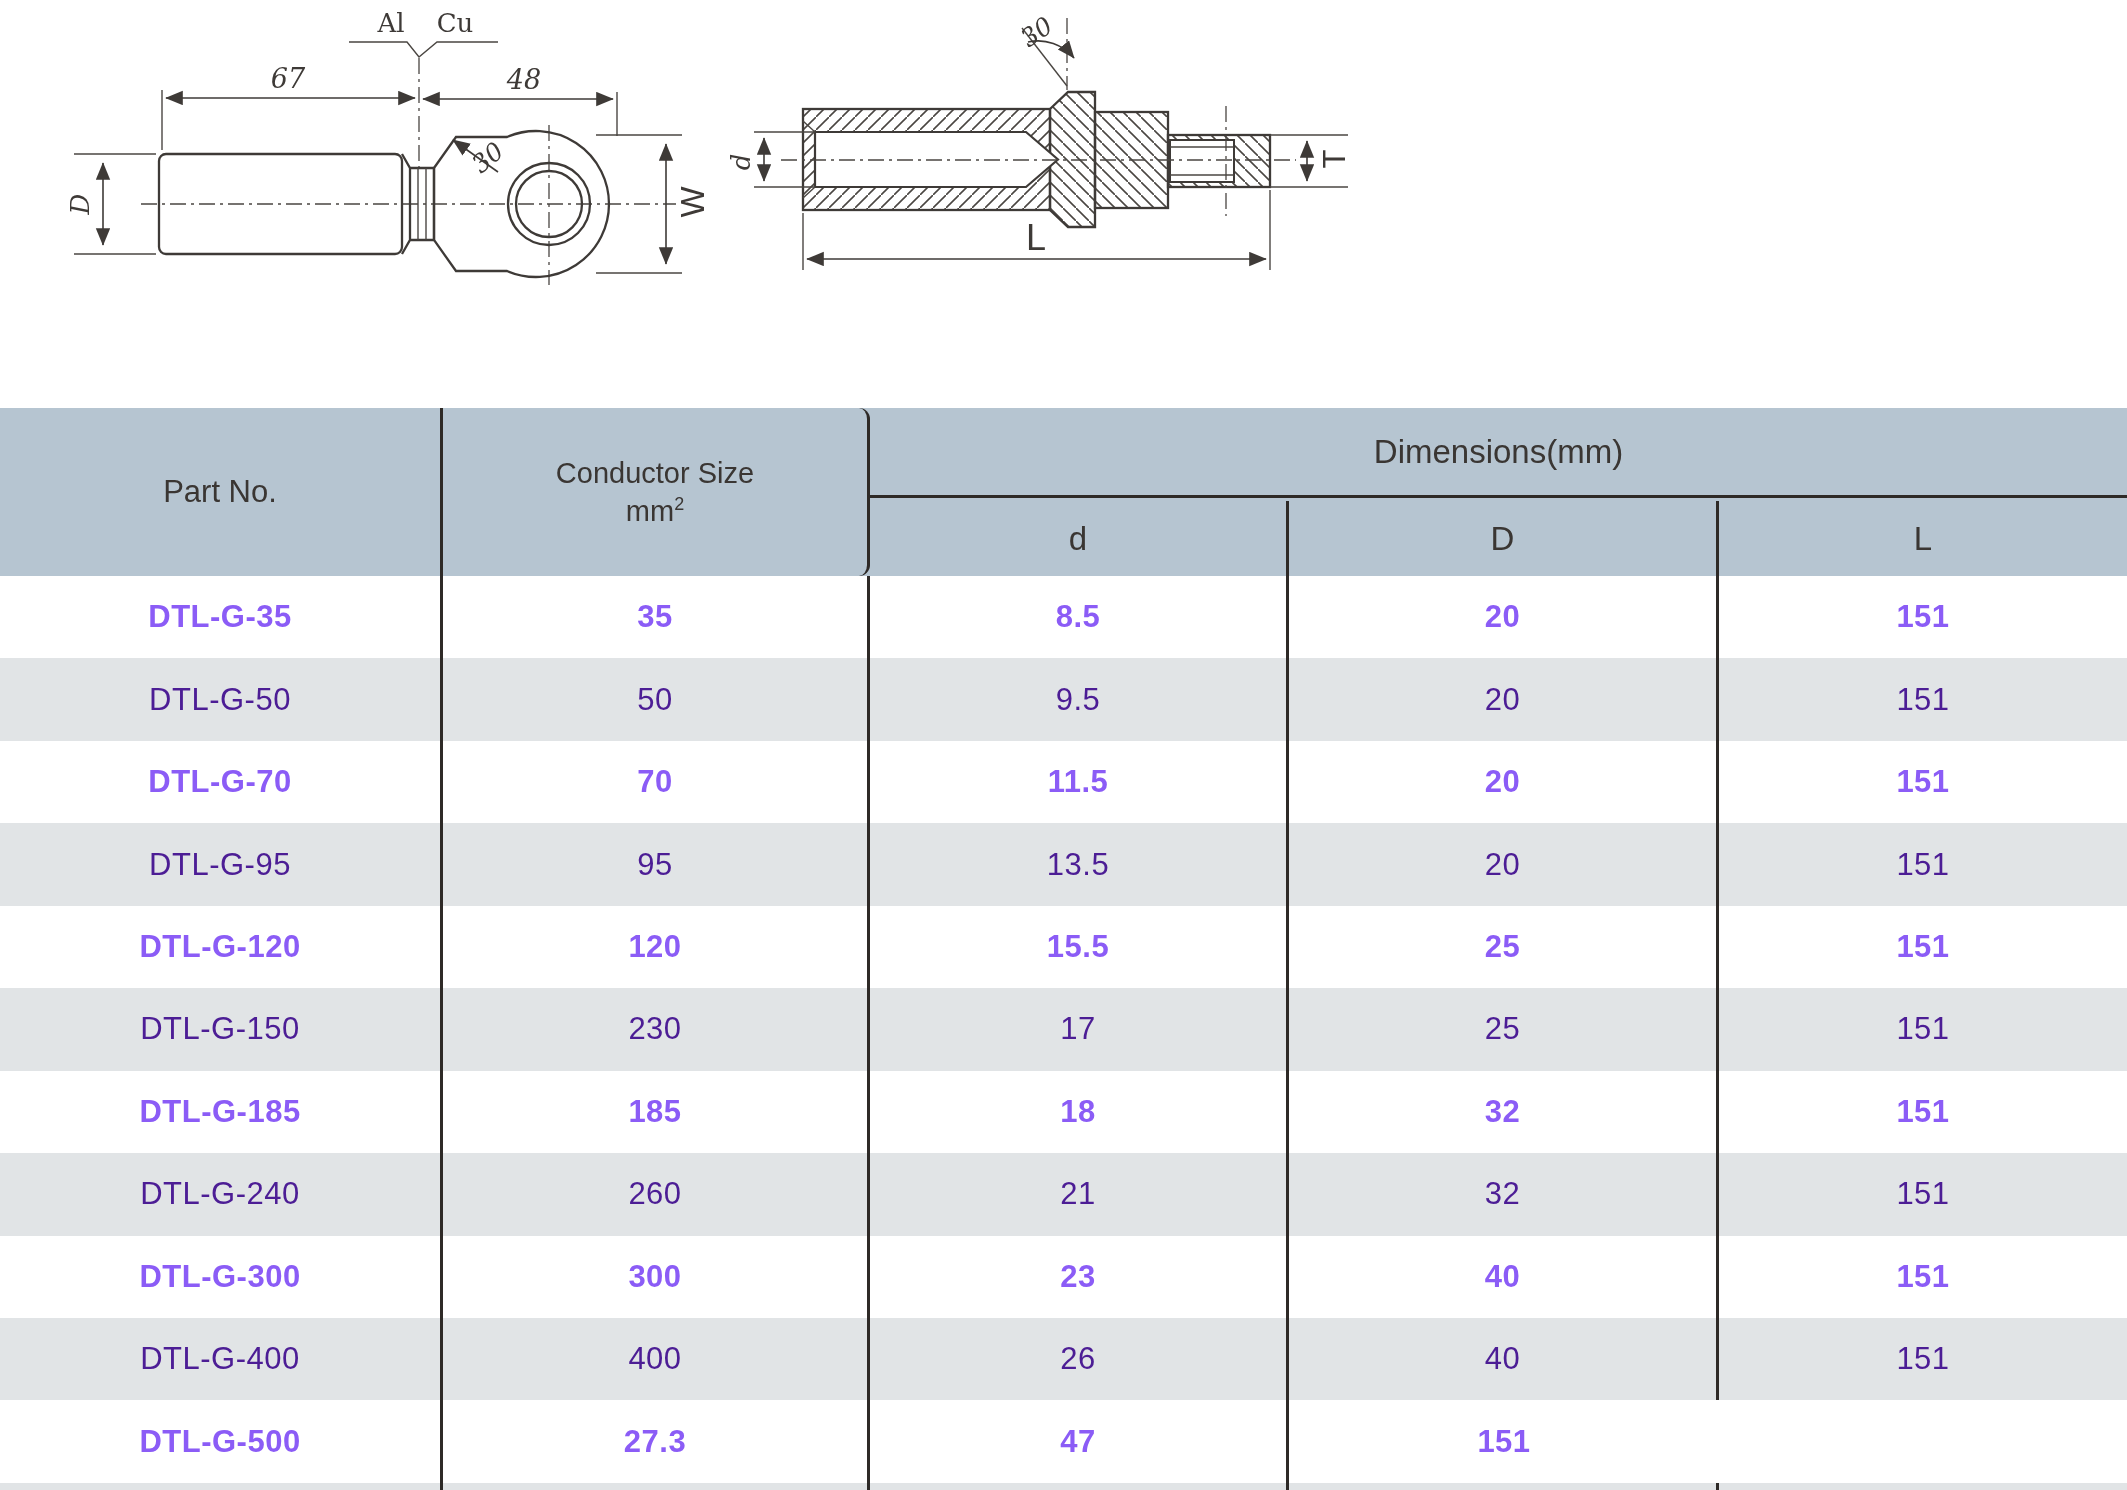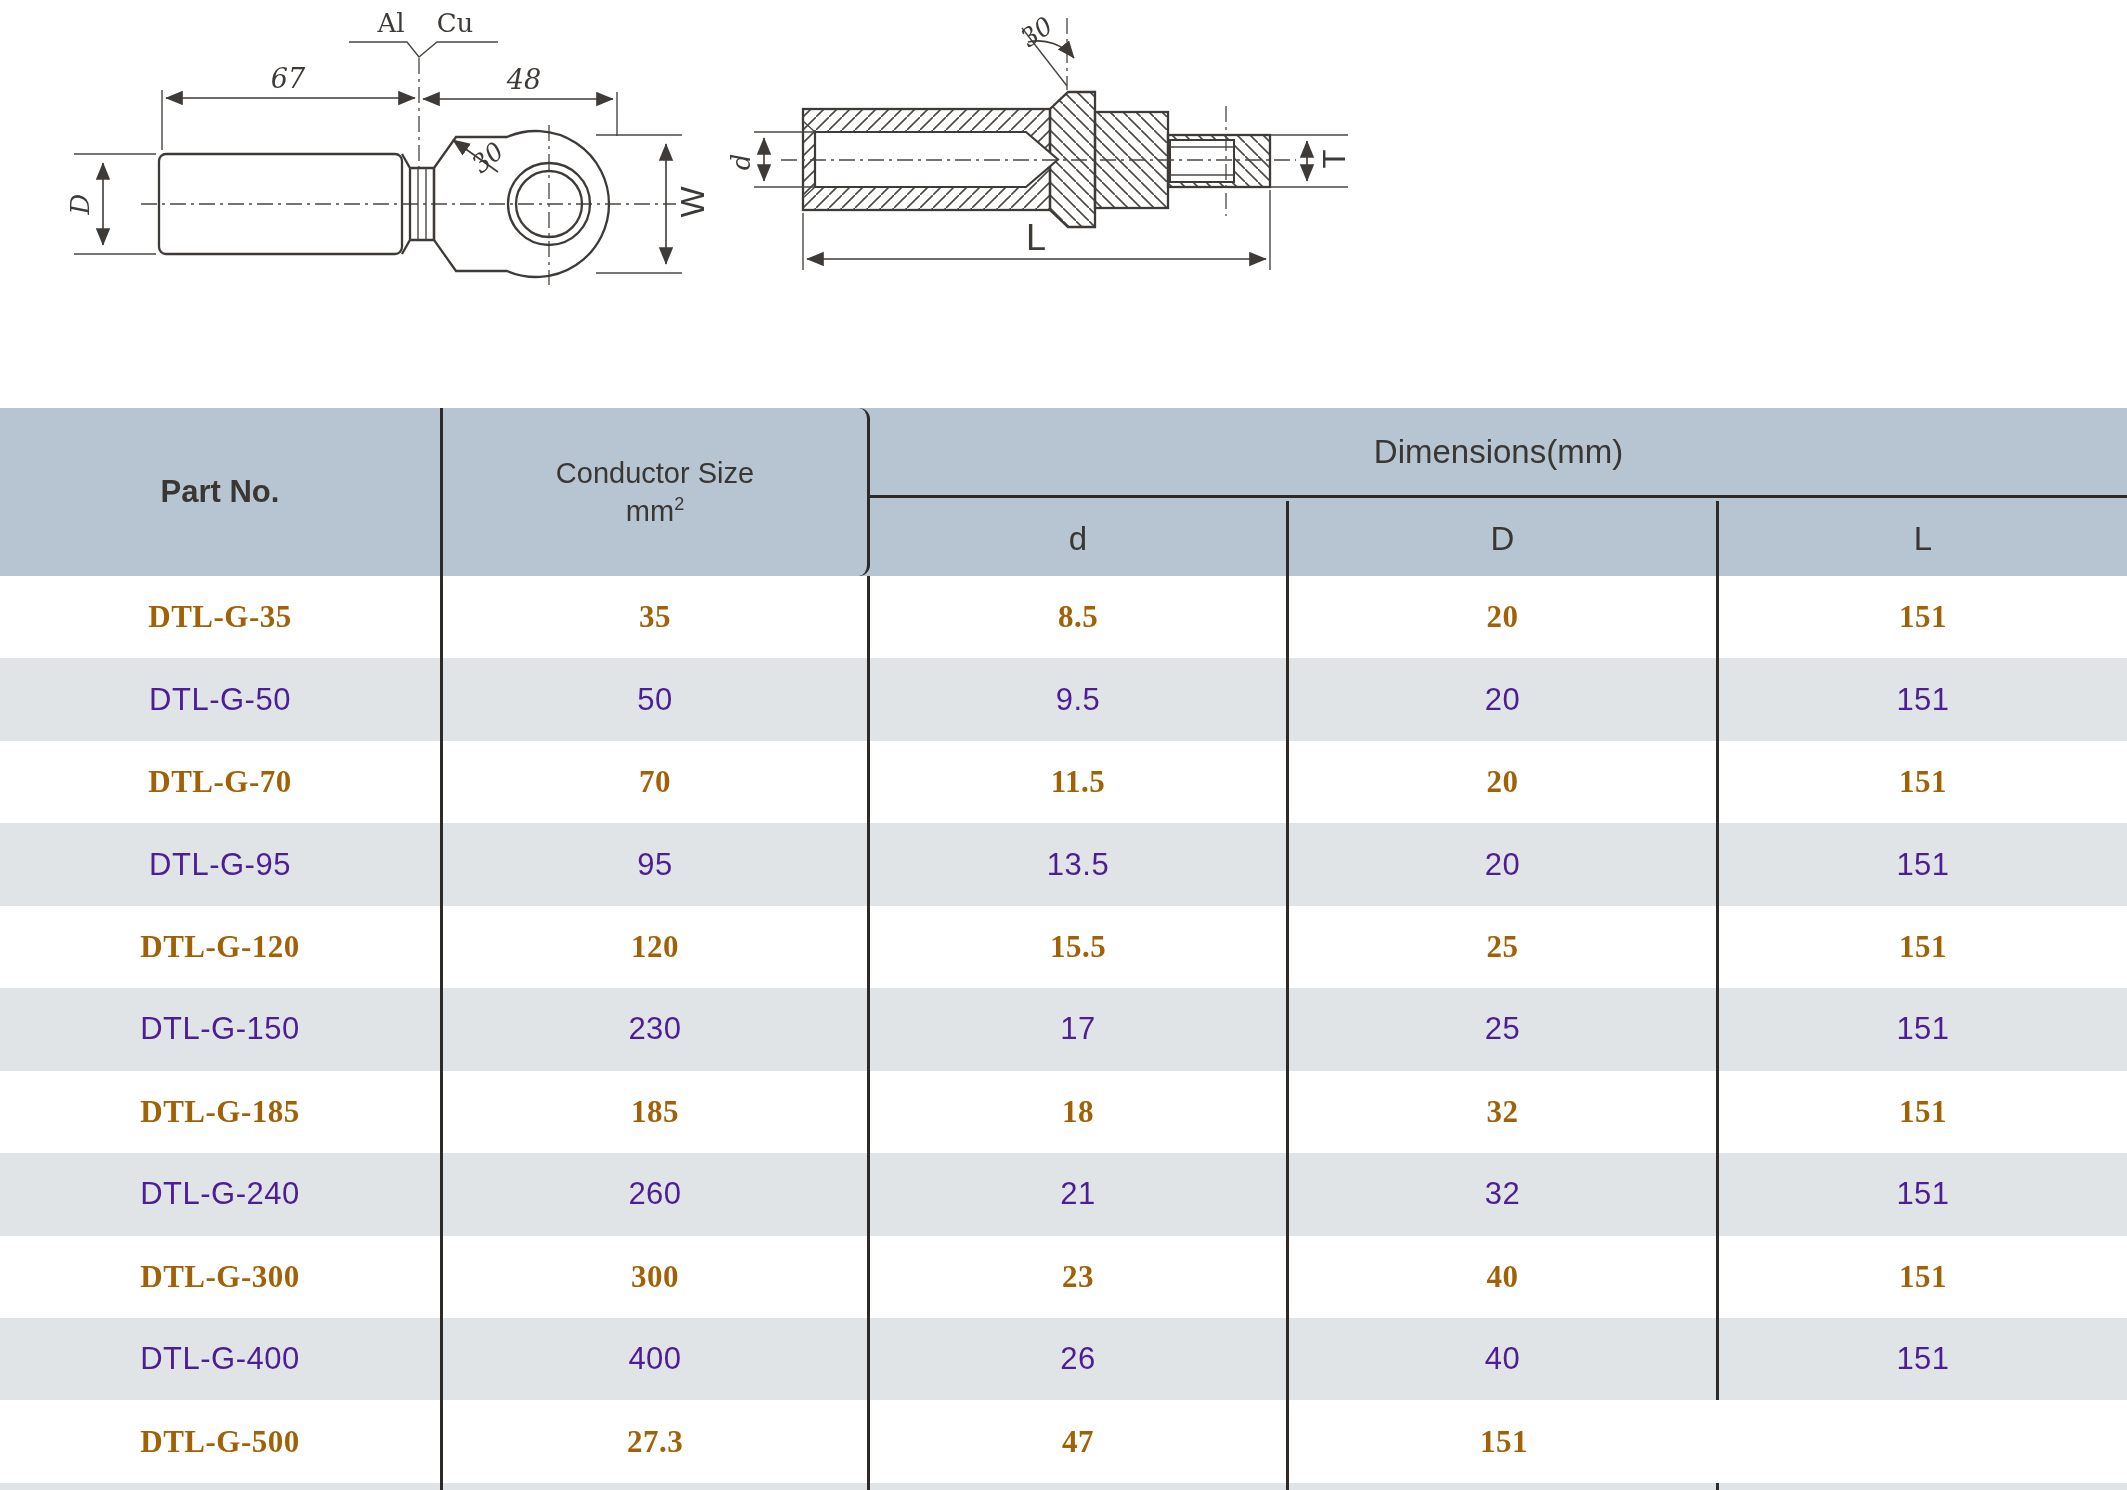--- a/index.html
+++ b/index.html
@@ -7,36 +7,36 @@
         font-family:"Liberation Sans",sans-serif;}
 
   
   #drawing-wrap{position:absolute;left:0;top:0;width:1400px;height:300px;padding-left:36px;}
 
   
   #cat-table{position:absolute;left:0;top:408px;width:2127px;height:1082px;}
   .thead{position:relative;width:2127px;height:168px;background:#b6c5d1;color:#3a3633;}
   .h-cell{position:absolute;display:flex;align-items:center;justify-content:center;
           box-sizing:border-box;text-align:center;}
-  .h-part{left:0;top:0;width:443px;height:168px;border-right:3px solid #2e2a27;font-size:31px;font-weight:bold;}
+  .h-part{left:0;top:0;width:443px;height:168px;border-right:3px solid #2e2a27;font-size:31px;}
   .h-cond{left:443px;top:0;width:427px;height:168px;border-right:3px solid #2e2a27;
           flex-direction:column;font-size:29px;line-height:38px;border-radius:11px;}
   .h-dims-top{left:870px;top:0;width:1257px;height:90px;border-bottom:3px solid #2e2a27;font-size:33px;}
   .h-sub{top:93px;height:75px;font-size:33px;}
   .h-sub-d{left:870px;width:419px;border-right:3px solid #2e2a27;}
   .h-sub-D{left:1289px;width:430px;border-right:3px solid #2e2a27;}
   .h-sub-L{left:1719px;width:408px;}
   sup{font-size:18px;vertical-align:super;line-height:0;}
 
   .tbody{width:2127px;}
   .row{display:grid;grid-template-columns:443px 427px 419px 430px 408px;height:82.45px;}
   .row > div{box-sizing:border-box;border-right:3px solid #2e2a27;display:flex;
              align-items:center;justify-content:center;font-size:31px;letter-spacing:0.5px;}
   .row > div:last-child{border-right:none;}
-  .row.odd{background:#ffffff;color:#a16207;font-weight:700;font-family:Liberation Serif, serif;}
+  .row.odd{background:#ffffff;color:#8b5cf6;font-weight:700;}
   .row.even{background:#e1e4e6;color:#4c1d95;font-weight:400;}
 
   .sliver{display:grid;grid-template-columns:443px 427px 419px 430px 408px;height:7px;background:#e1e4e6;}
   .sliver > div{box-sizing:border-box;border-right:3px solid #2e2a27;}
   .sliver > div:last-child{border-right:none;}
 
   
   svg text{fill:#3e3a37;}
   .shape{fill:none;stroke:#3e3a37;stroke-width:2.3;}
   .thin{fill:none;stroke:#4a4642;stroke-width:1.4;}

